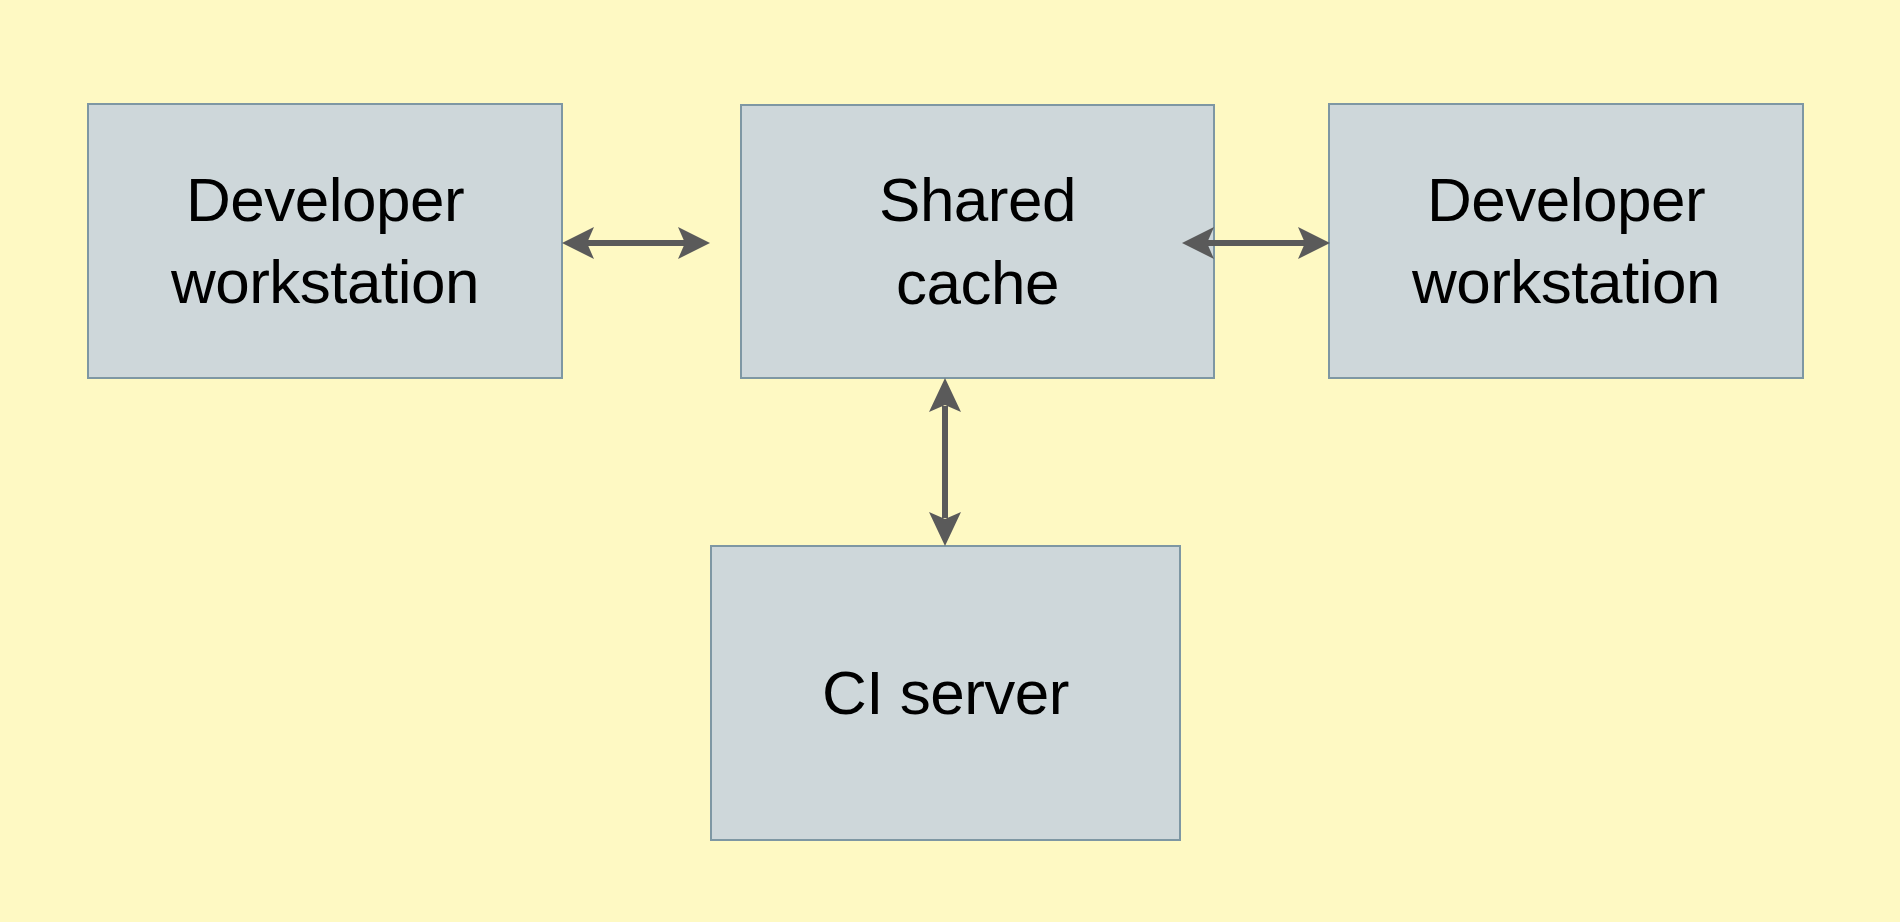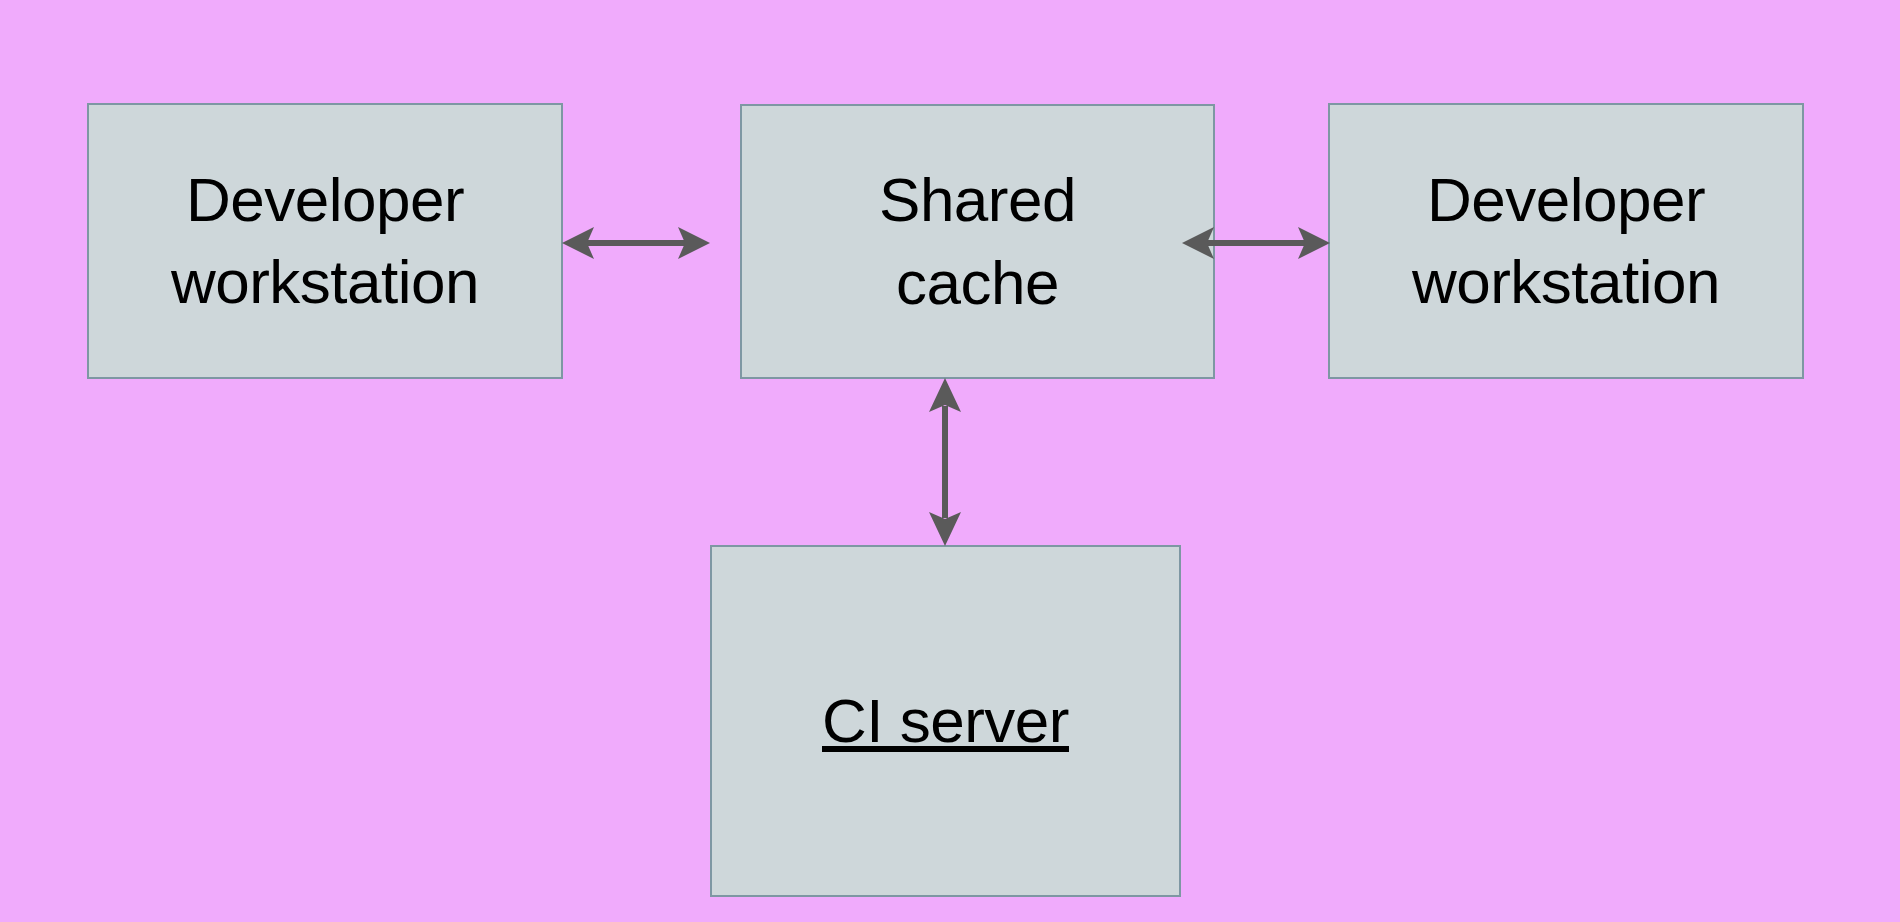--- a/index.html
+++ b/index.html
@@ -8,21 +8,21 @@
     padding: 0;
     background: #ffffff;
   }
   body {
     font-family: "Liberation Sans", sans-serif;
   }
   #canvas {
     position: relative;
     width: 1900px;
     height: 922px;
-    background: #f0abfc;
+    background: #fef9c3;
     overflow: hidden;
   }
   .node {
     position: absolute;
     box-sizing: border-box;
     background: #ced7da;
     border: 2px solid #7e97a3;
     display: flex;
     align-items: center;
     justify-content: center;
@@ -33,21 +33,21 @@
     font-size: 62px;
     line-height: 1.33;
     color: #000000;
     letter-spacing: -0.5px;
     white-space: pre-line;
     padding: 0 10px;
   }
   .node-dev-left  { left: 87px;   top: 103px; width: 476px; height: 276px; }
   .node-cache     { left: 740px;  top: 104px; width: 475px; height: 275px; }
   .node-dev-right { left: 1328px; top: 103px; width: 476px; height: 276px; }
-  .node-ci        { left: 710px;  top: 545px; width: 471px; height: 352px; text-decoration: underline; }
+  .node-ci        { left: 710px;  top: 545px; width: 471px; height: 296px; }
 
   .connector {
     position: absolute;
     pointer-events: none;
   }
   .conn-left  { left: 560px;  top: 212px; width: 152px; height: 62px; }
   .conn-right { left: 1180px; top: 212px; width: 152px; height: 62px; }
   .conn-down  { left: 914px;  top: 376px; width: 62px;  height: 172px; }
   .connector svg { display: block; width: 100%; height: 100%; }
 </style>

